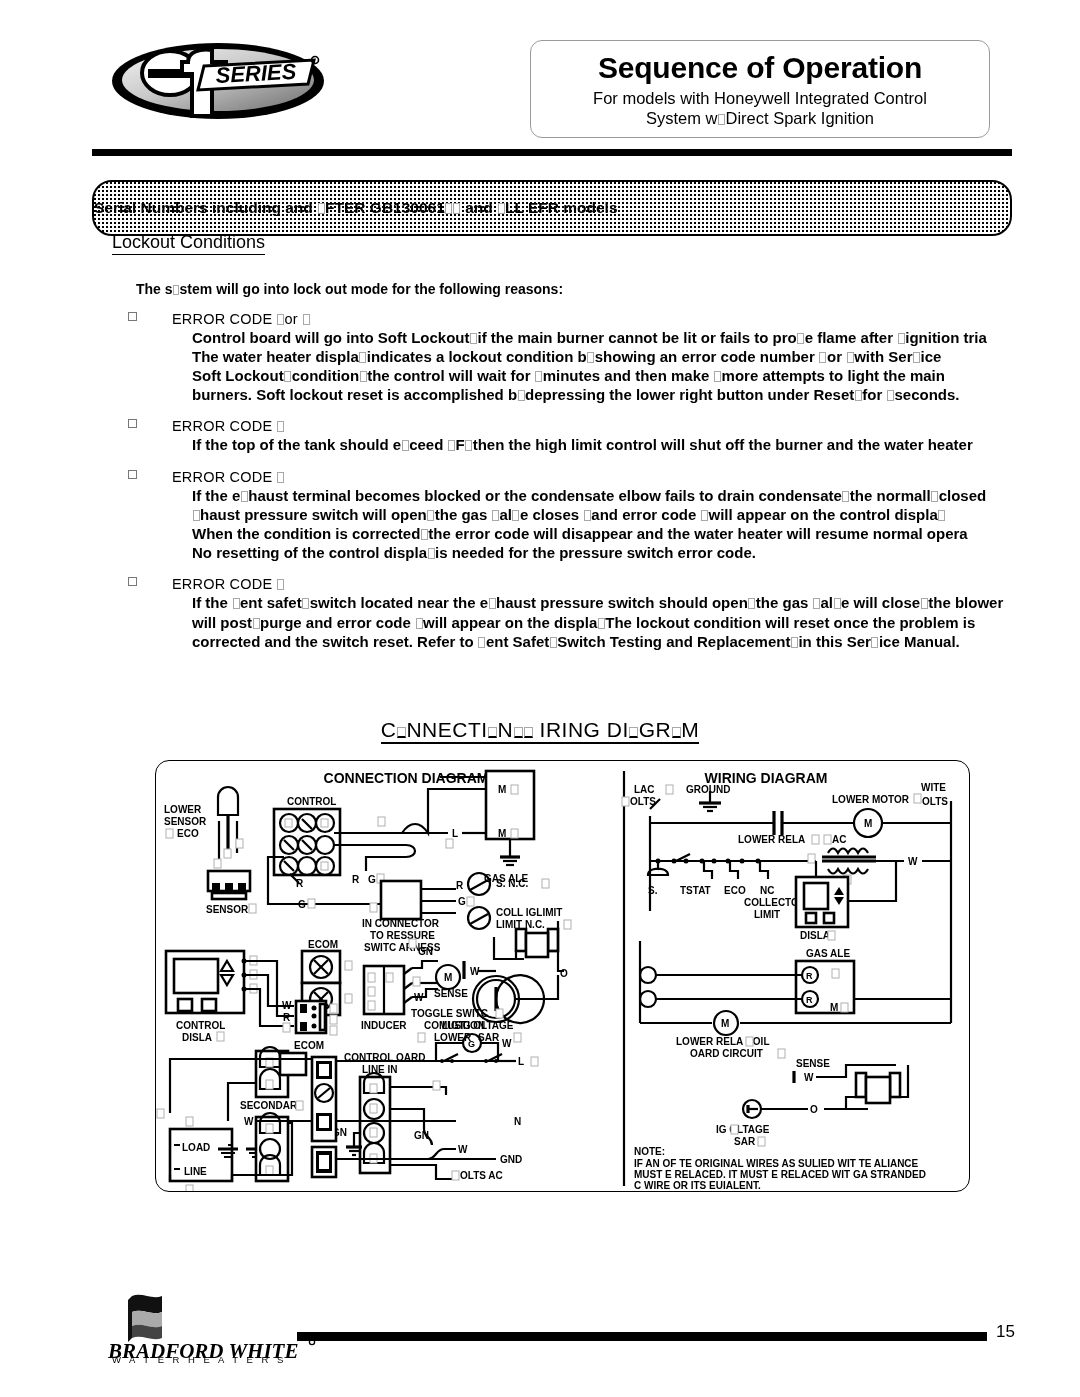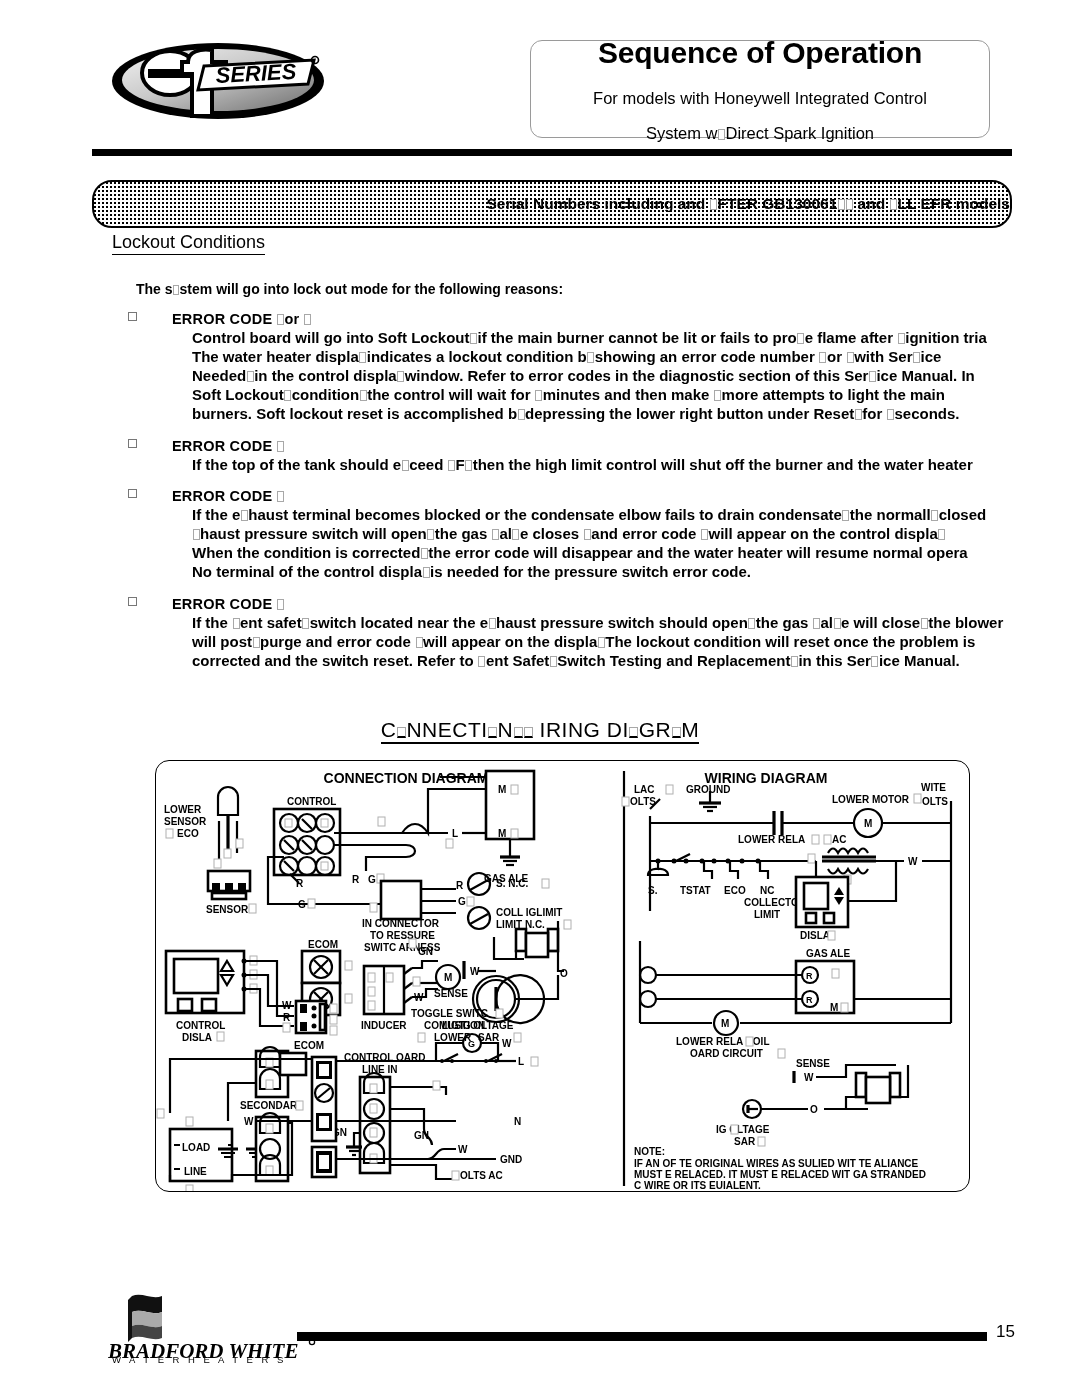--- a/index.html
+++ b/index.html
@@ -22,45 +22,44 @@
   }
 
   .title-box {
     position: absolute; left: 530px; top: 40px;
     width: 460px; height: 98px;
     border: 1px solid #9a9a9a; border-radius: 12px;
     background: #fff;
     display: flex; flex-direction: column;
     align-items: center; justify-content: center;
     padding-top: 2px;
-    gap: 15px;
   }
   .title-main {
     font-size: 30px; font-weight: bold; letter-spacing: -0.2px;
     line-height: 1.05;
   }
   .title-sub1, .title-sub2 {
     font-size: 16.5px; line-height: 1.22; white-space: nowrap;
   }
   .title-sub1 { margin-top: 4px; }
 
   .header-rule {
     position: absolute; left: 92px; top: 149px;
     width: 920px; height: 7px; background: #000;
   }
 
   
   .serial-banner {
     position: absolute; left: 92px; top: 180px;
-    width: 920px; height: 48px;
+    width: 920px; height: 56px;
     border: 2px solid #000; border-radius: 20px;
     background-image:
       radial-gradient(circle at 1px 1px, #000 0.8px, transparent 1px);
     background-size: 4px 4px;
-    display: flex; align-items: center; justify-content: flex-end;
+    display: flex; align-items: center; justify-content: flex-start;
   }
   .serial-banner span {
     font-size: 15.5px; font-weight: bold; white-space: nowrap;
   }
 
   
   .content { position: absolute; left: 0; top: 232px; width: 1080px; }
 
   .section-head {
     margin-left: 112px;
@@ -78,21 +77,21 @@
 
   .err-block { margin-top: 14px; position: relative; }
   .err-bullet {
     position: absolute; left: 128px; top: 1px;
     width: 9px; height: 9px;
     border: 1px solid #777;
     background: #fff;
   }
   .err-title {
     margin-left: 172px;
-    font-size: 14.5px; font-weight: bold; letter-spacing: 0.2px;
+    font-size: 14.5px; font-weight: normal; letter-spacing: 0.2px;
   }
   .err-body {
     margin-left: 192px; margin-top: 1px;
     width: 845px;
     font-size: 15px; font-weight: bold;
     line-height: 1.28;
     white-space: nowrap;
     overflow: hidden;
   }
   .err-body .ln { display: block; }
@@ -185,21 +184,20 @@
 
   <div class="lead"><span>The s</span><span class="mg sm"></span><span>stem will go into lock out mode for the following reasons:</span></div>
 
   
   <div class="err-block">
     <div class="err-bullet"></div>
     <div class="err-title"><span>ERROR CODE </span><span class="mg"></span><span>or </span><span class="mg"></span></div>
     <div class="err-body">
       <span class="ln"><span>Control board will go into Soft Lockout</span><span class="mg"></span><span>if the main burner cannot be lit or fails to pro</span><span class="mg"></span><span>e flame after </span><span class="mg"></span><span>ignition tria</span></span>
       <span class="ln"><span>The water heater displa</span><span class="mg"></span><span>indicates a lockout condition b</span><span class="mg"></span><span>showing an error code number </span><span class="mg"></span><span>or </span><span class="mg"></span><span>with Ser</span><span class="mg"></span><span>ice</span></span>
-      <span class="ln"><span>Needed</span><span class="mg"></span><span>in the control displa</span><span class="mg"></span><span>window.  Refer to error codes in the diagnostic section of this Ser</span><span class="mg"></span><span>ice Manual.  In</span></span>
       <span class="ln"><span>Soft Lockout</span><span class="mg"></span><span>condition</span><span class="mg"></span><span>the control will wait for </span><span class="mg"></span><span>minutes and then make </span><span class="mg"></span><span>more attempts to light the main</span></span>
       <span class="ln"><span>burners.  Soft lockout reset is accomplished b</span><span class="mg"></span><span>depressing the lower right button under Reset</span><span class="mg"></span><span>for </span><span class="mg"></span><span>seconds.</span></span>
     </div>
   </div>
 
   
   <div class="err-block">
     <div class="err-bullet"></div>
     <div class="err-title"><span>ERROR CODE </span><span class="mg"></span></div>
     <div class="err-body">
@@ -208,21 +206,21 @@
   </div>
 
   
   <div class="err-block">
     <div class="err-bullet"></div>
     <div class="err-title"><span>ERROR CODE </span><span class="mg"></span></div>
     <div class="err-body">
       <span class="ln"><span>If the e</span><span class="mg"></span><span>haust terminal becomes blocked or the condensate elbow fails to drain condensate</span><span class="mg"></span><span>the normall</span><span class="mg"></span><span>closed</span></span>
       <span class="ln"><span class="mg"></span><span>haust pressure switch will open</span><span class="mg"></span><span>the gas </span><span class="mg"></span><span>al</span><span class="mg"></span><span>e closes </span><span class="mg"></span><span>and error code </span><span class="mg"></span><span>will appear on the control displa</span><span class="mg"></span></span>
       <span class="ln"><span>When the condition is corrected</span><span class="mg"></span><span>the error code will disappear and the water heater will resume normal opera</span></span>
-      <span class="ln"><span>No terminal of the control displa</span><span class="mg"></span><span>is needed for the pressure switch error code.</span></span>
+      <span class="ln"><span>No resetting of the control displa</span><span class="mg"></span><span>is needed for the pressure switch error code.</span></span>
     </div>
   </div>
 
   
   <div class="err-block">
     <div class="err-bullet"></div>
     <div class="err-title"><span>ERROR CODE </span><span class="mg"></span></div>
     <div class="err-body">
       <span class="ln"><span>If the </span><span class="mg"></span><span>ent safet</span><span class="mg"></span><span>switch located near the e</span><span class="mg"></span><span>haust pressure switch should open</span><span class="mg"></span><span>the gas </span><span class="mg"></span><span>al</span><span class="mg"></span><span>e will close</span><span class="mg"></span><span>the blower</span></span>
       <span class="ln"><span>will post</span><span class="mg"></span><span>purge and error code </span><span class="mg"></span><span>will appear on the displa</span><span class="mg"></span><span>The lockout condition will reset once the problem is</span></span>

